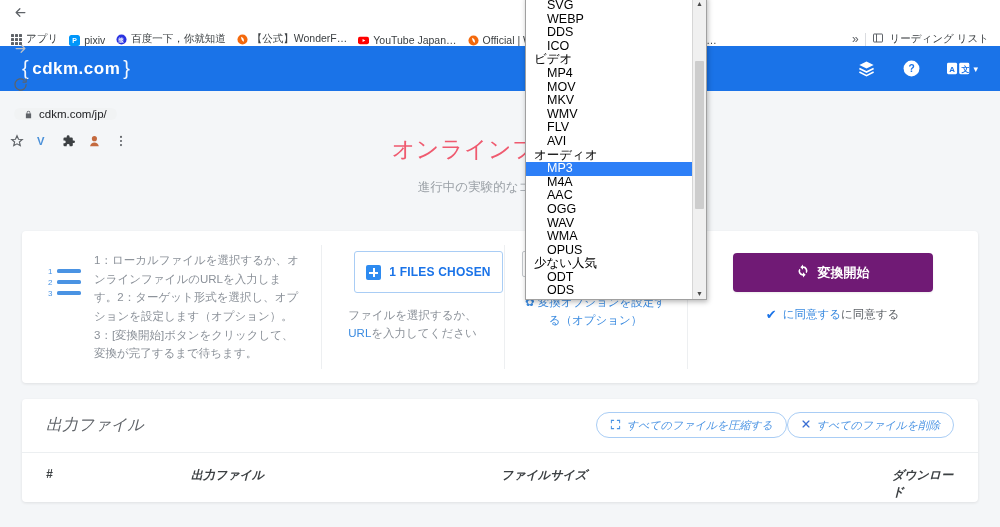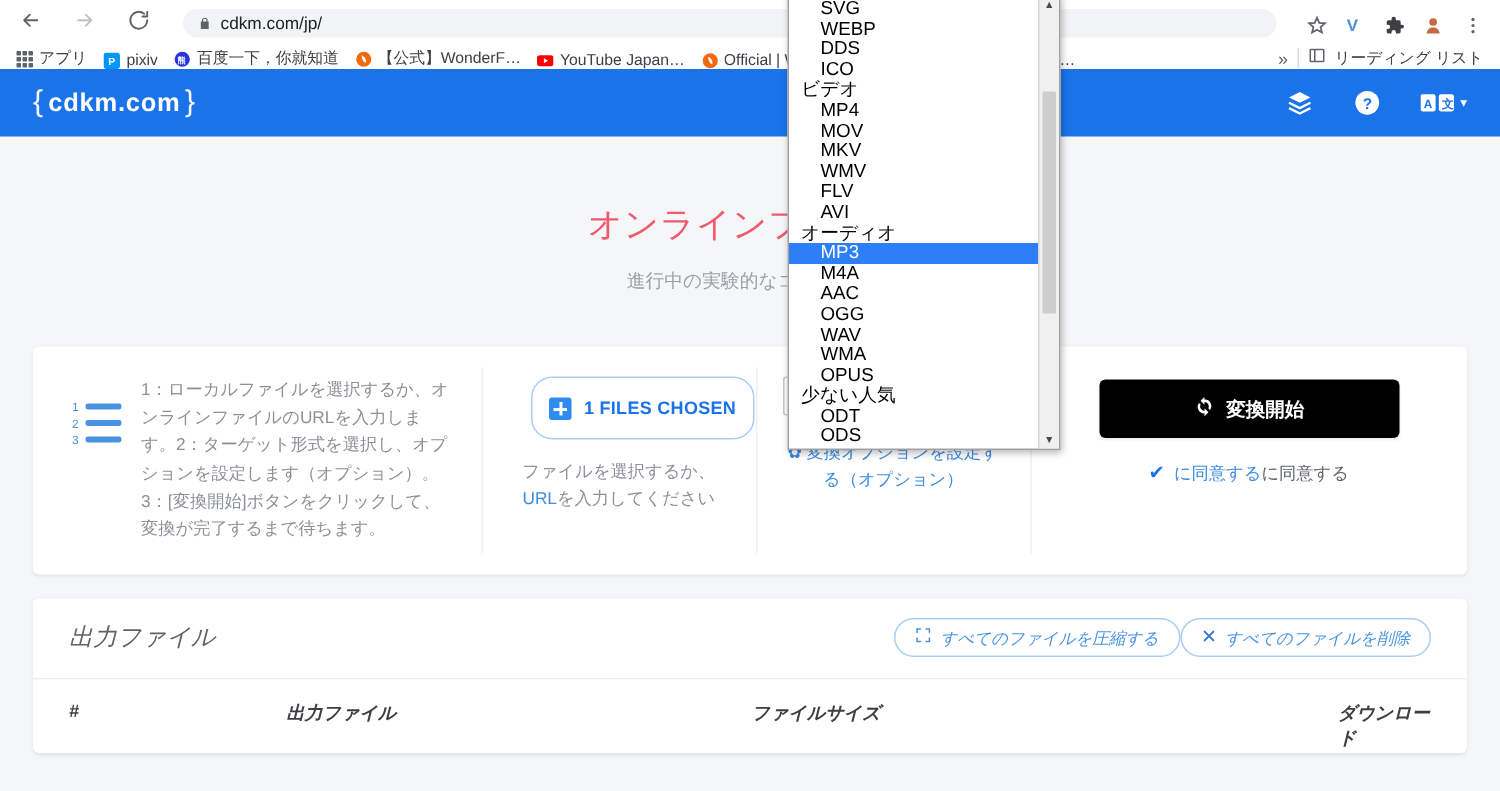--- a/index.html
+++ b/index.html
@@ -7,21 +7,21 @@
     width:1000px;height:527px;overflow:hidden;
     background:#ffffff;
     font-family:"Liberation Sans","DejaVu Sans",sans-serif;
     font-size:13px;color:#202124;
     -webkit-font-smoothing:antialiased;
   }
   .browser{width:1000px;height:527px;position:relative;background:#f1f3f4;}
 
   
   .chrome{background:#fff;height:46px;position:relative;z-index:5;}
-  .toolbar{height:25px;display:flex;align-items:flex-end;padding:0 8px;gap:12px;}
+  .toolbar{height:25px;display:flex;align-items:flex-start;padding:0 8px;gap:12px;flex-direction:column;}
   .navbtn{width:24px;height:24px;display:flex;align-items:center;justify-content:center;
           color:#5f6368;flex:0 0 auto;}
   .navbtn.disabled{color:#bdc1c6;}
   .navbtn svg{display:block;}
   .omnibox{
     flex:1 1 auto;height:19px;margin-left:6px;margin-right:6px;
     background:#f1f3f4;border-radius:10px;display:flex;align-items:center;
     padding:0 10px;gap:6px;min-width:0;
   }
   .omnibox .lock{flex:0 0 auto;display:flex;align-items:center;color:#5f6368;}
@@ -55,21 +55,21 @@
     box-shadow:0 1px 3px rgba(0,0,0,.09);
   }
   .converter{margin-top:35px;display:flex;min-height:137px;}
   .col{flex:1 1 0;padding:20px 18px;position:relative;display:flex;flex-direction:column;align-items:center;}
   .col + .col::before{content:"";position:absolute;left:0;top:14px;bottom:14px;width:1px;background:#edeff1;}
   .col1{flex:0 0 255px;flex-direction:row;align-items:flex-start;gap:12px;padding-left:26px;}
   .steps-ic{flex:0 0 auto;margin-top:14px;}
   .steps-txt{font-size:11.5px;line-height:1.62;color:#8b9199;}
 
   .chooser{
-    width:100%;max-width:212px;border:1px solid #a9cdf5;border-radius:14px;
+    width:100%;max-width:212px;border:1px solid #a9cdf5;border-radius:3px;
     height:40px;display:flex;align-items:center;justify-content:center;gap:8px;
     color:#1a73e8;font-size:12px;font-weight:600;letter-spacing:.2px;cursor:pointer;background:#fff;margin-left:32px;
   }
   .plusbox{width:15px;height:15px;border-radius:2px;background:#2e8bf0;position:relative;flex:0 0 auto;}
   .plusbox::before,.plusbox::after{content:"";position:absolute;background:#fff;}
   .plusbox::before{left:3px;right:3px;top:7px;height:2px;}
   .plusbox::after{top:3px;bottom:3px;left:7px;width:2px;}
   .hint{margin-top:13px;font-size:11.5px;color:#8b9199;text-align:center;line-height:1.6;max-width:205px;}
   .hint a{color:#3b8be0;text-decoration:none;}
 
@@ -77,21 +77,21 @@
   .fake-select{
     height:24px;border:1px solid #c4c8cc;border-radius:2px;background:#fff;
     display:flex;align-items:center;padding:0 8px;font-size:12.5px;color:#202124;
   }
   .fake-select .caret{margin-left:auto;color:#5f6368;font-size:9px;}
   .optlink{margin-top:16px;font-size:11.5px;color:#3b8be0;text-align:center;line-height:1.6;cursor:pointer;}
   .optlink .gear{color:#3b8be0;margin-right:3px;}
 
   .col4{flex:0 0 255px;padding-top:22px;}
   .convert-btn{
-    width:100%;max-width:200px;height:39px;background:#000000;border:none;border-radius:4px;
+    width:100%;max-width:200px;height:39px;background:#701a75;border:none;border-radius:4px;
     color:#fff;font-size:13px;font-weight:600;display:flex;align-items:center;justify-content:center;gap:8px;
     cursor:pointer;box-shadow:0 1px 2px rgba(0,0,0,.08);
   }
   .agree{margin-top:15px;font-size:11.5px;color:#5f6368;display:flex;align-items:center;gap:6px;justify-content:center;}
   .agree .ck{color:#1a73e8;font-size:13px;}
   .agree a{color:#3b8be0;text-decoration:none;}
 
   
   .output{margin-top:16px;font-style:italic;}
   .out-head{height:53px;display:flex;align-items:center;padding:0 24px;border-bottom:1px solid #eceff1;}

